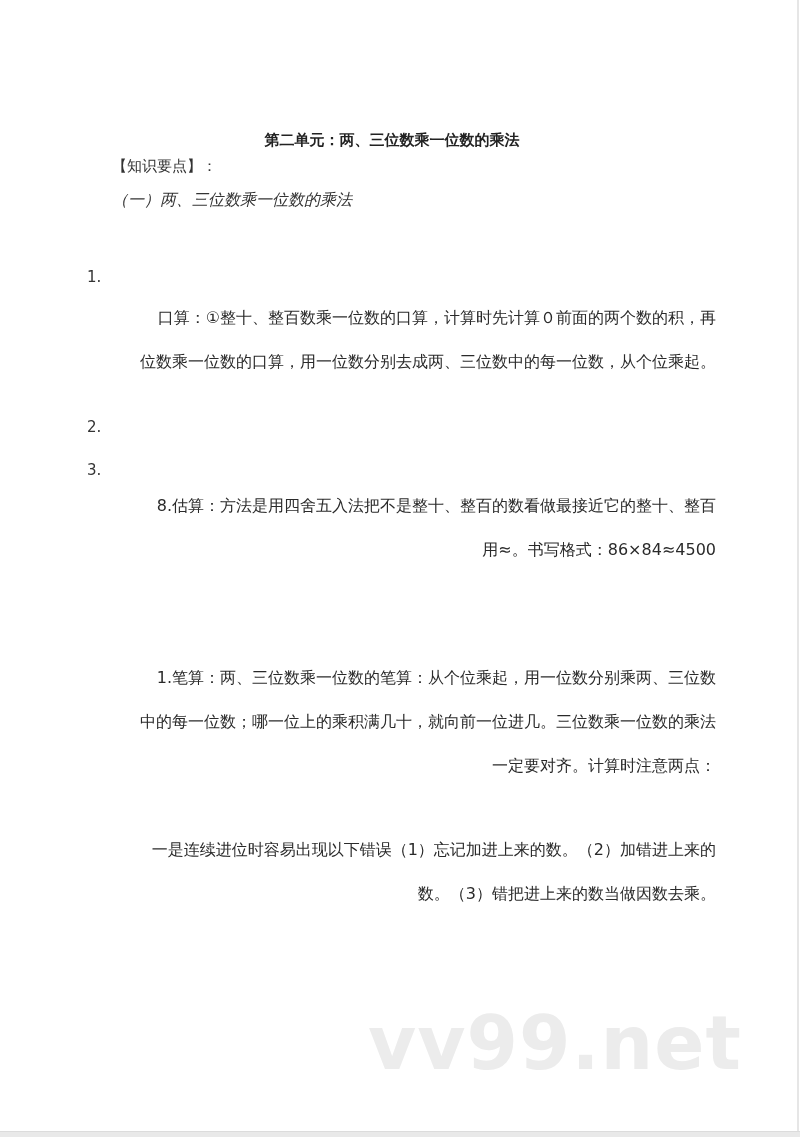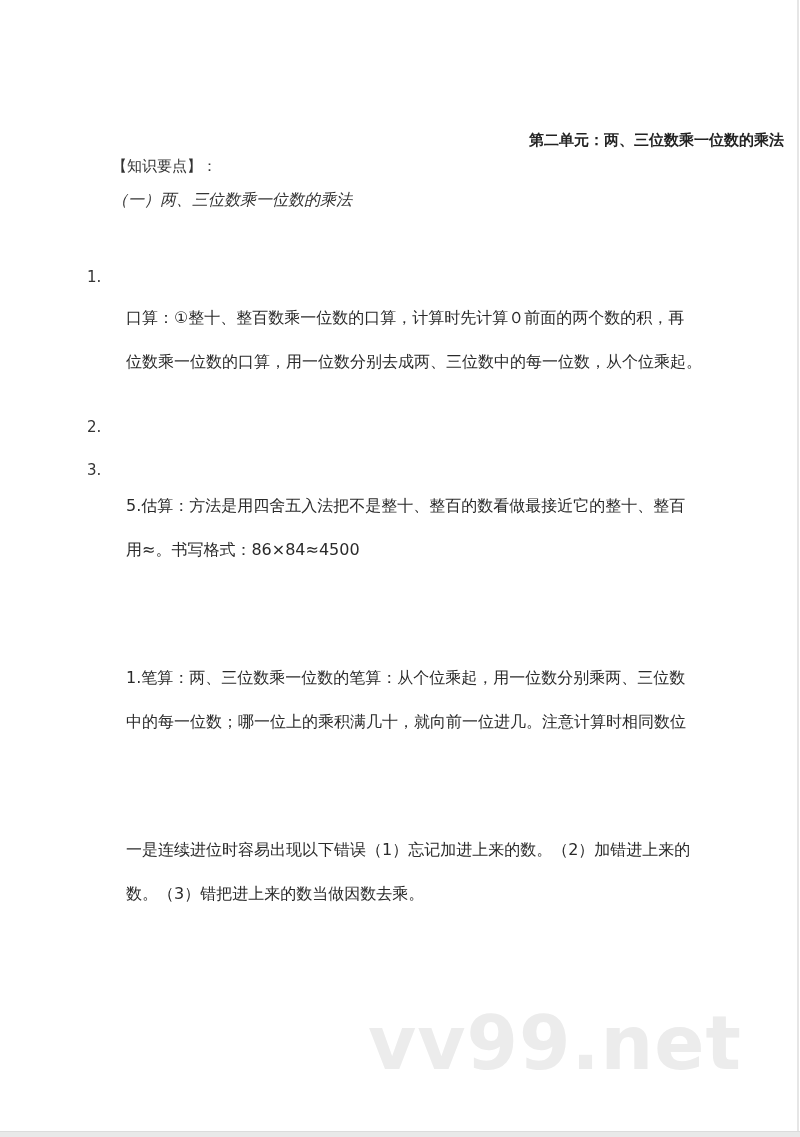--- a/index.html
+++ b/index.html
@@ -8,23 +8,23 @@
       font-family: "DejaVu Sans", "Liberation Sans", sans-serif; color: #222;
     }
     .page {
       position: absolute; left: 0; top: 0; width: 797px; height: 1131px;
       background: #ffffff; border-right: 2px solid #e6e6e6;
     }
     .bottom-band {
       position: absolute; left: 0; top: 1131px; width: 800px; height: 6px;
       background: #e9e9e9; border-top: 1px solid #dcdcdc;
     }
-    .abs { position: absolute; white-space: nowrap; }
+    .abs { position: absolute; white-space: nowrap; text-align: right; }
     .title {
-      left: 0; width: 784px; text-align: right; top: 131px;
+      left: 0; width: 784px; text-align: center; top: 131px;
       font-family: "DejaVu Serif", "Liberation Serif", serif; font-weight: bold; font-size: 15px; color: #222;
     }
     .section-label {
       left: 112px; top: 157px; font-family: "DejaVu Serif", "Liberation Serif", serif;
       font-size: 15px; color: #333;
     }
     .subsection { left: 112px; top: 190px; font-size: 16px; color: #333; font-style: italic; }
     .num { left: 87px; font-size: 15px; color: #333; }
     .para { left: 126px; width: 590px; font-size: 16px; line-height: 44px; color: #2a2a2a; }
     .para .line { display: block; white-space: nowrap; height: 44px; }
@@ -44,27 +44,28 @@
   <div class="abs num" style="top:268px">1.</div>
   <div class="abs para" style="top:296px">
     <span class="line">口算：①整十、整百数乘一位数的口算，计算时先计算０前面的两个数的积，再</span>
     <span class="line">位数乘一位数的口算，用一位数分别去成两、三位数中的每一位数，从个位乘起。</span>
   </div>
 
   <div class="abs num" style="top:418px">2.</div>
   <div class="abs num" style="top:461px">3.</div>
 
   <div class="abs para" style="top:484px">
-    <span class="line">5.估算：方法是用四舍五入法把不是整十、整百的数看做最接近它的整十、整百</span>
+    <span class="line">8.估算：方法是用四舍五入法把不是整十、整百的数看做最接近它的整十、整百</span>
     <span class="line">用≈。书写格式：86×84≈4500</span>
   </div>
 
   <div class="abs para" style="top:656px">
     <span class="line">1.笔算：两、三位数乘一位数的笔算：从个位乘起，用一位数分别乘两、三位数</span>
-    <span class="line">中的每一位数；哪一位上的乘积满几十，就向前一位进几。注意计算时相同数位</span>
+    <span class="line">中的每一位数；哪一位上的乘积满几十，就向前一位进几。三位数乘一位数的乘法</span>
+    <span class="line">一定要对齐。计算时注意两点：</span>
   </div>
 
   <div class="abs para" style="top:828px">
     <span class="line">一是连续进位时容易出现以下错误（1）忘记加进上来的数。（2）加错进上来的</span>
     <span class="line">数。（3）错把进上来的数当做因数去乘。</span>
   </div>
 
   <div class="abs watermark">vv99.net</div>
 </div>
 <div class="bottom-band"></div>

